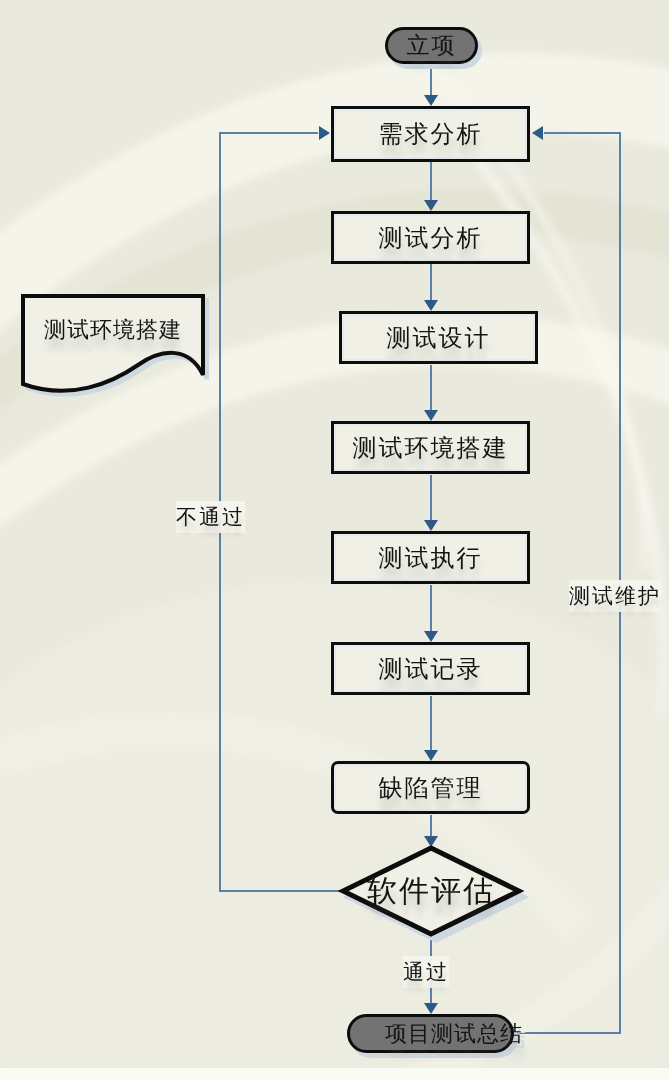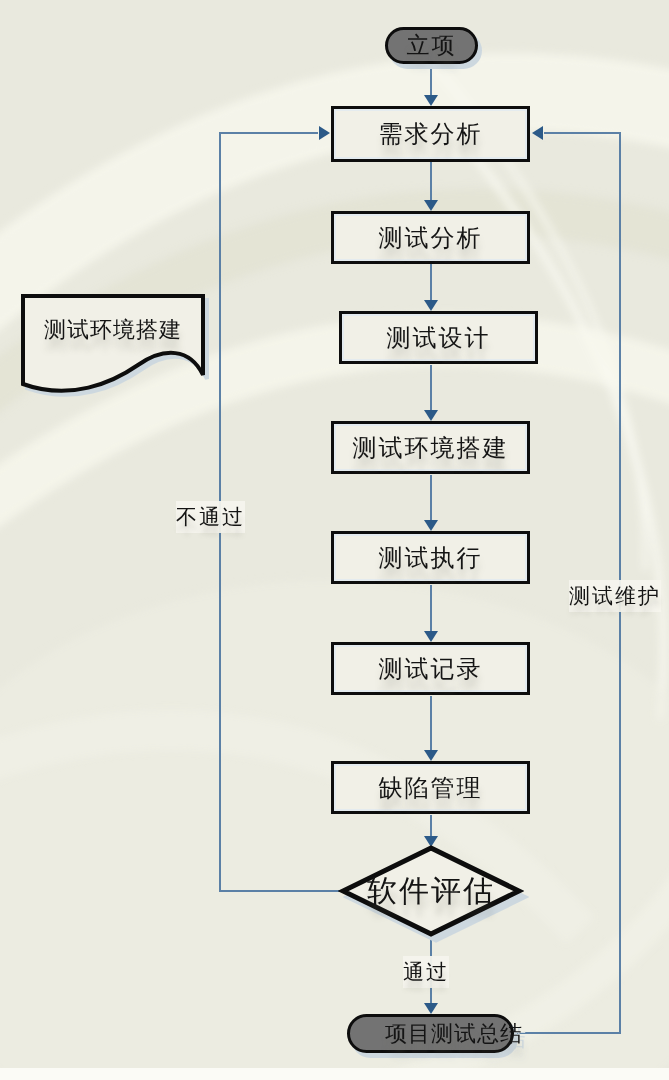--- a/index.html
+++ b/index.html
@@ -117,21 +117,21 @@
   </div>
   <div class="shape process" style="top:421px;">
     <span class="lbl">测试环境搭建</span>
   </div>
   <div class="shape process" style="top:642px;">
     <span class="lbl">测试记录</span>
   </div>
   <div class="shape process" style="top:531px;">
     <span class="lbl">测试执行</span>
   </div>
-  <div class="shape process" style="top:761px;">
+  <div class="shape process" style="top:761px;border-radius:7px;">
     <span class="lbl">缺陷管理</span>
   </div>
 
   <div class="diamond-wrap">
     <svg width="186" height="96" aria-hidden="true">
       <polygon points="93,5 181,48 93,91 5,48" fill="#f1f0e7" stroke="#0d0d0d" stroke-width="5"></polygon>
     </svg>
     <div class="lbl">软件评估</div>
   </div>
 

